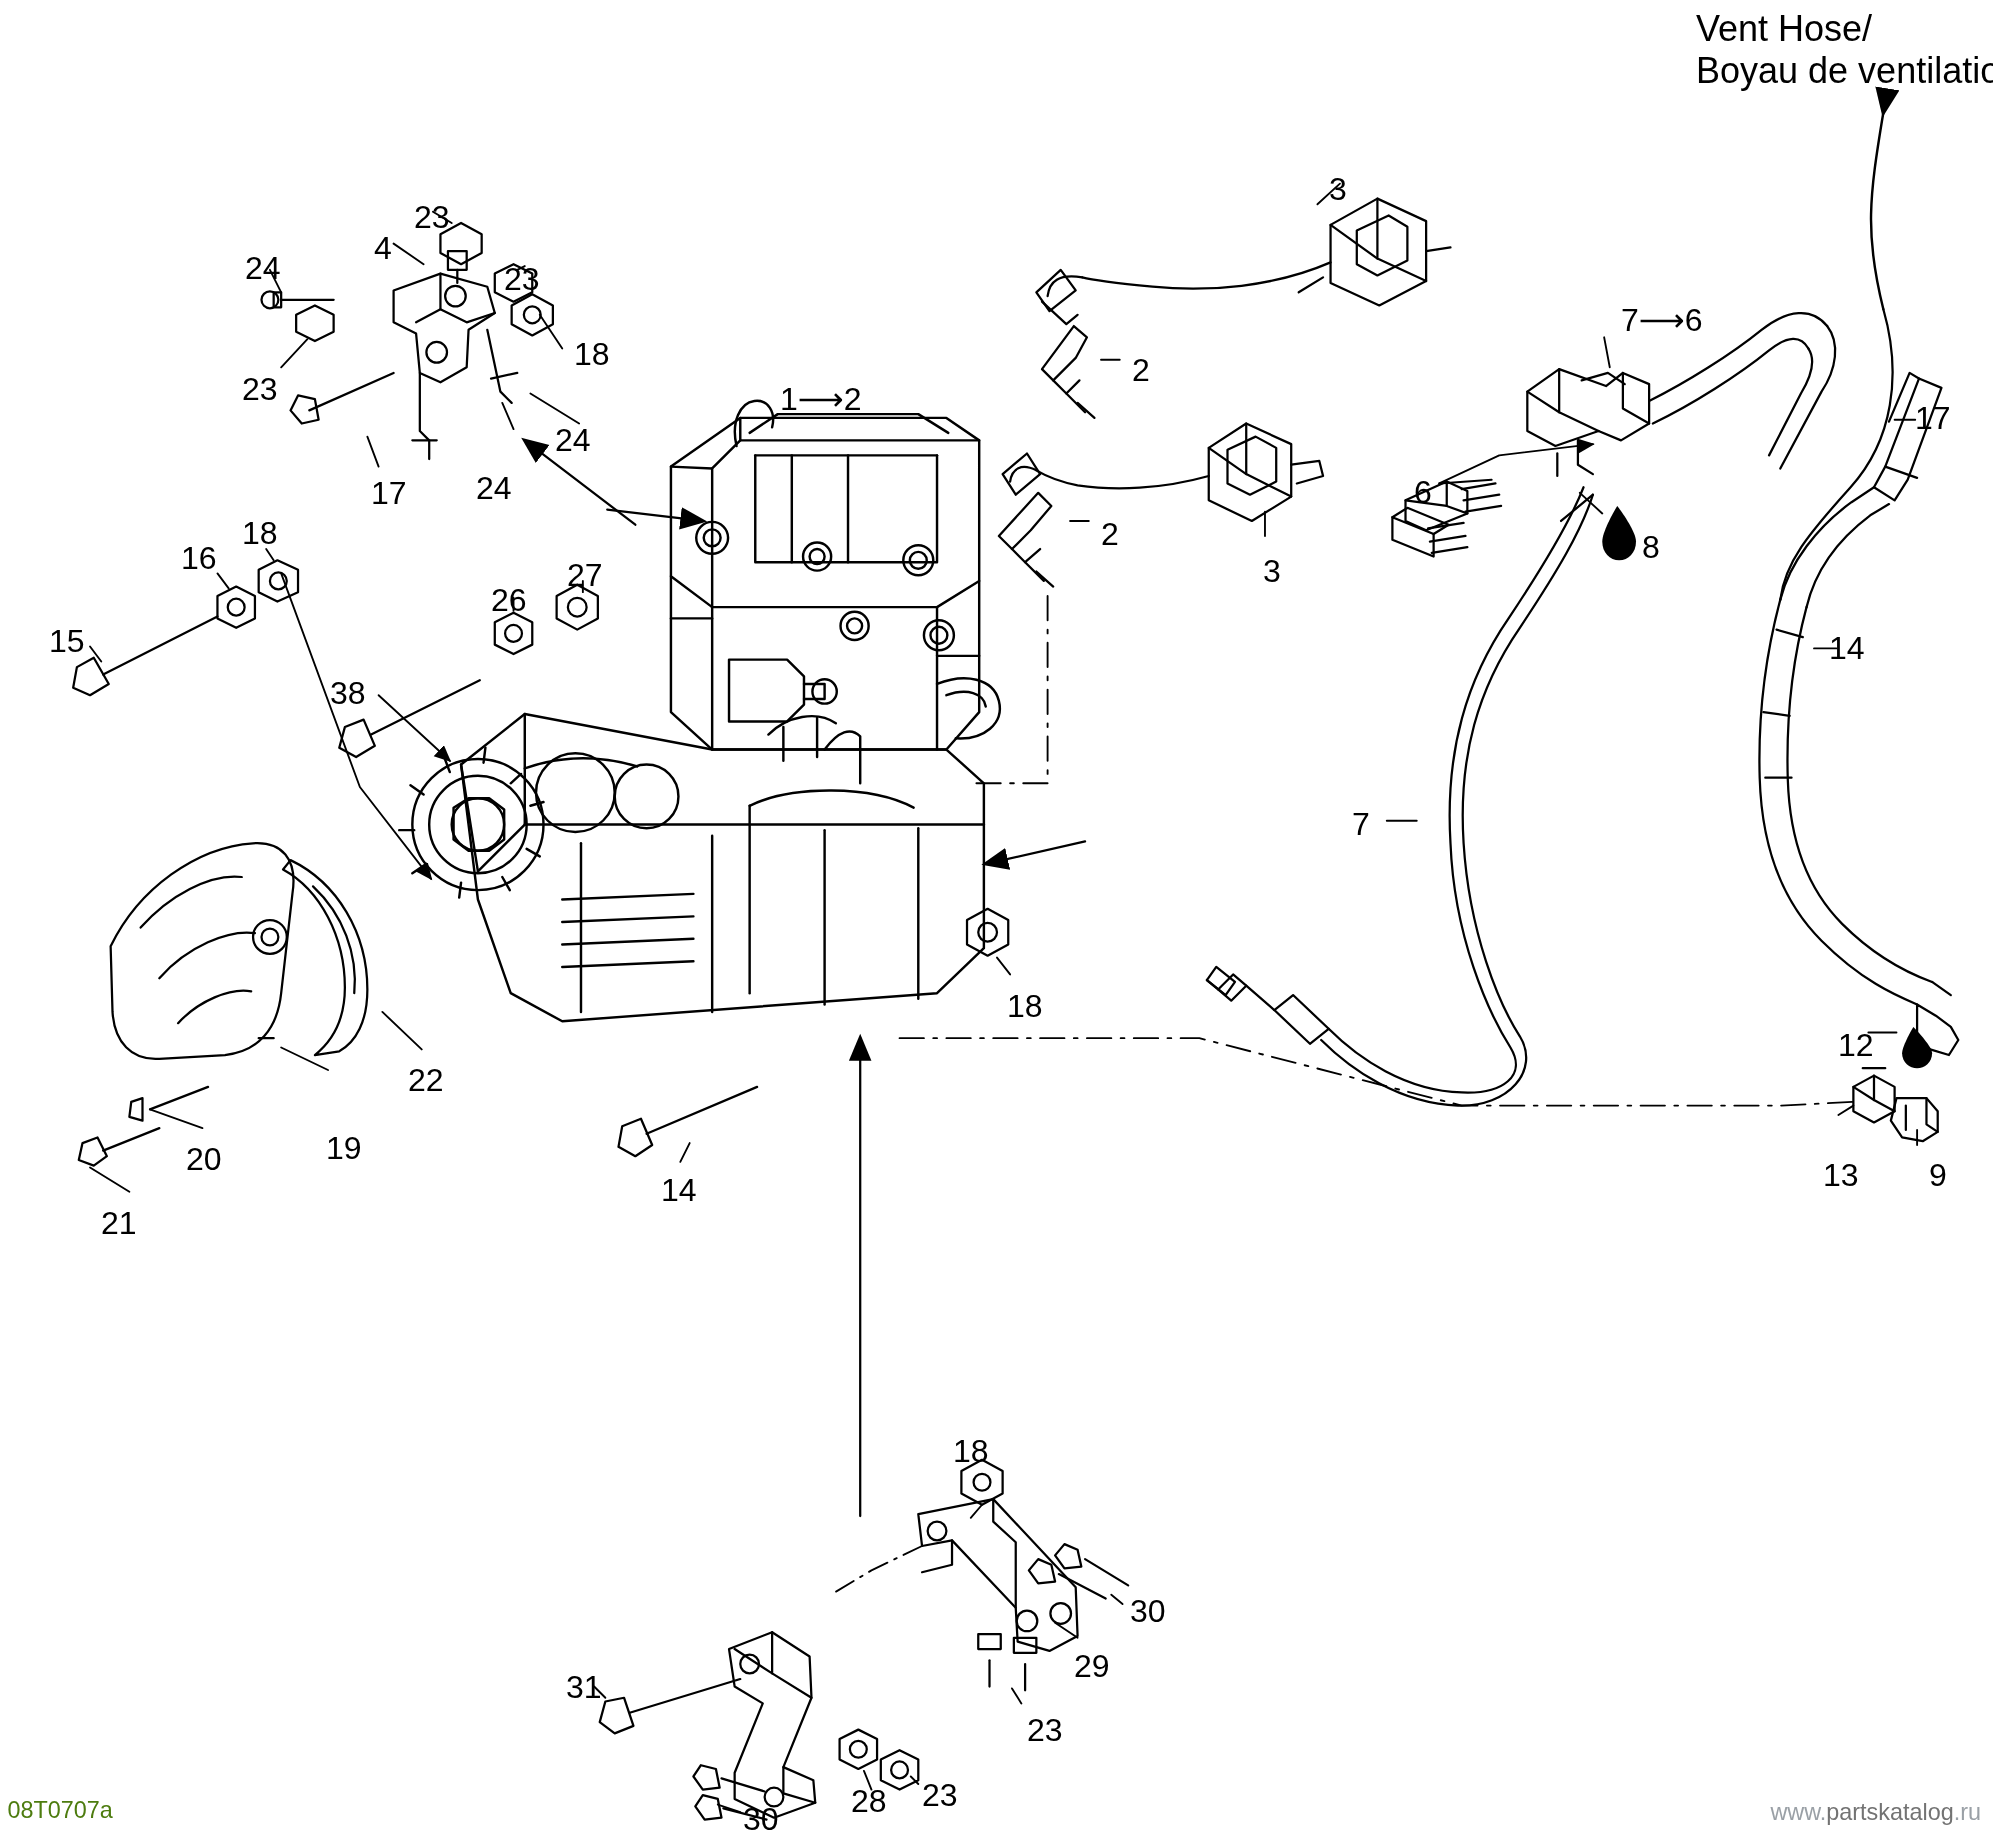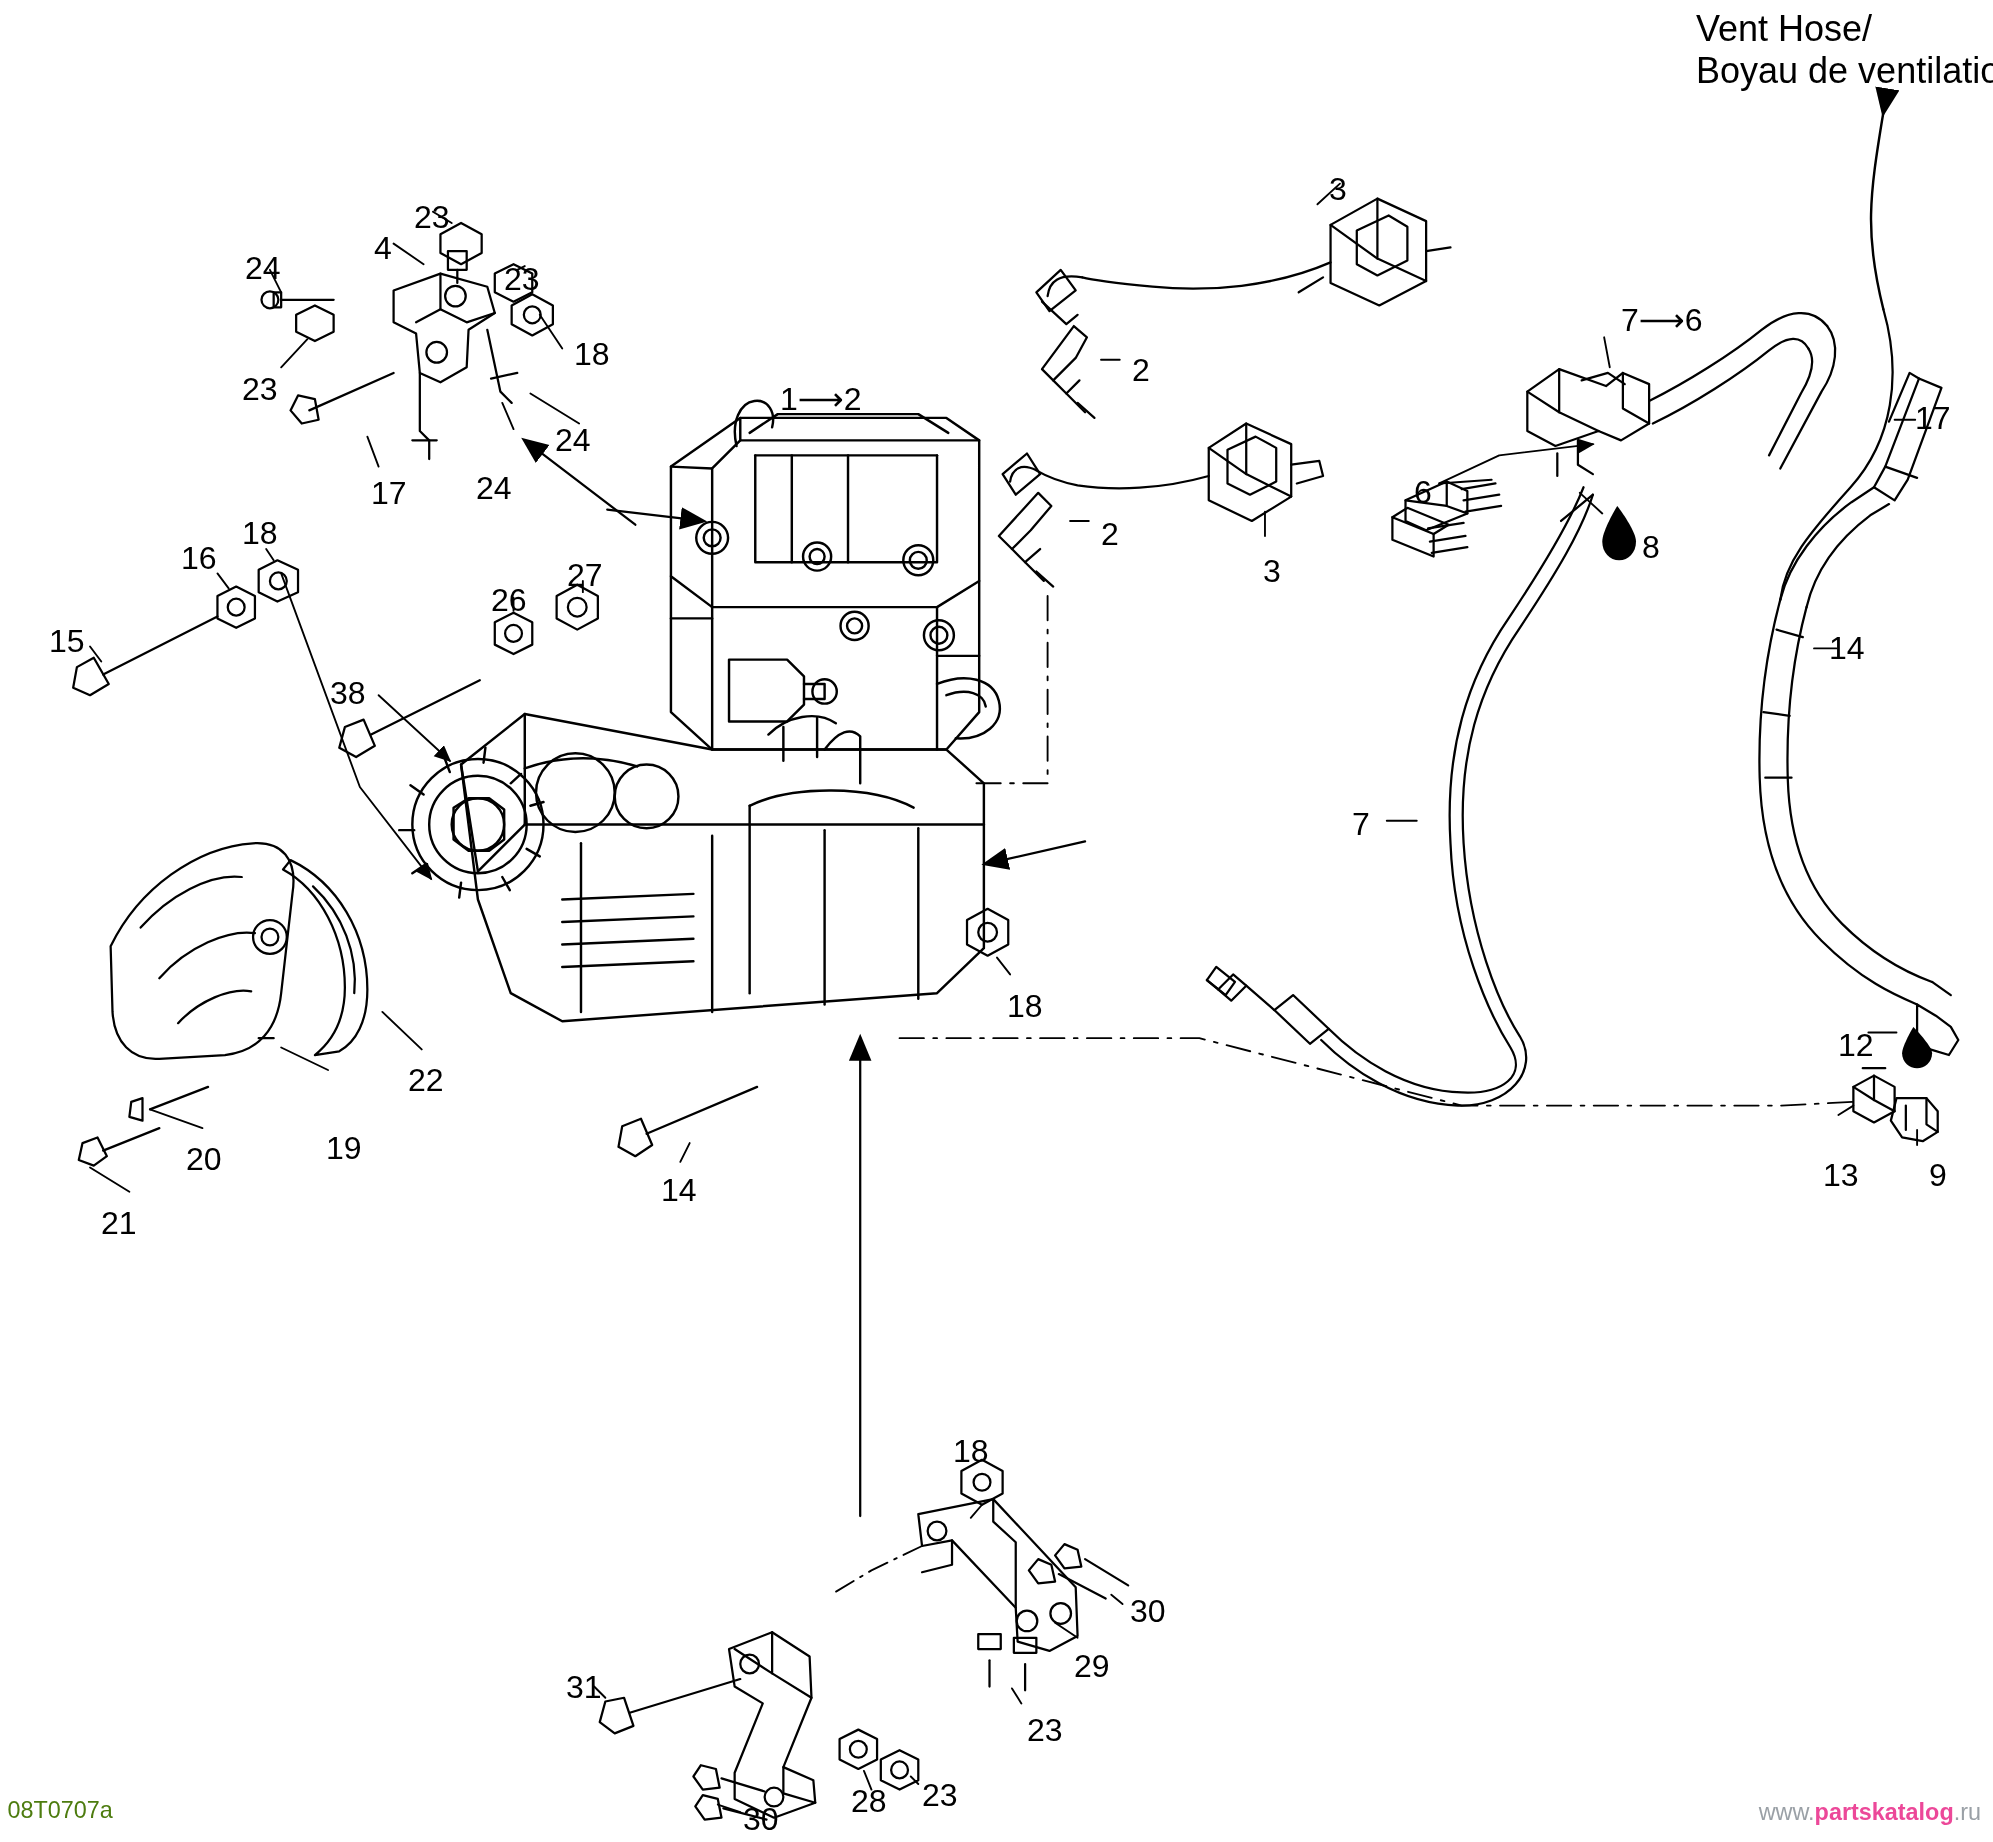--- a/index.html
+++ b/index.html
@@ -53,21 +53,21 @@
     color: #4d7c0f;
   }
   .watermark {
     position: absolute;
     right: 13px;
     top: 1799px;
     font-family: "Liberation Sans", sans-serif;
     font-size: 23.4px;
     color: #9aa0a6;
   }
-  .watermark .wm-red { color: #ec4899; font-weight: bold; }
+  .watermark .wm-red { color: #737373; }
   .wm-wrap { display: inline-block; }
 </style>
 </head>
 <body>
 
 <div id="diagram-root">
 
   <svg id="main-svg" viewBox="0 0 2128 1967" xmlns="http://www.w3.org/2000/svg">
     <defs>
       <marker id="arrow" markerWidth="14" markerHeight="14" refX="10" refY="5" orient="auto">

